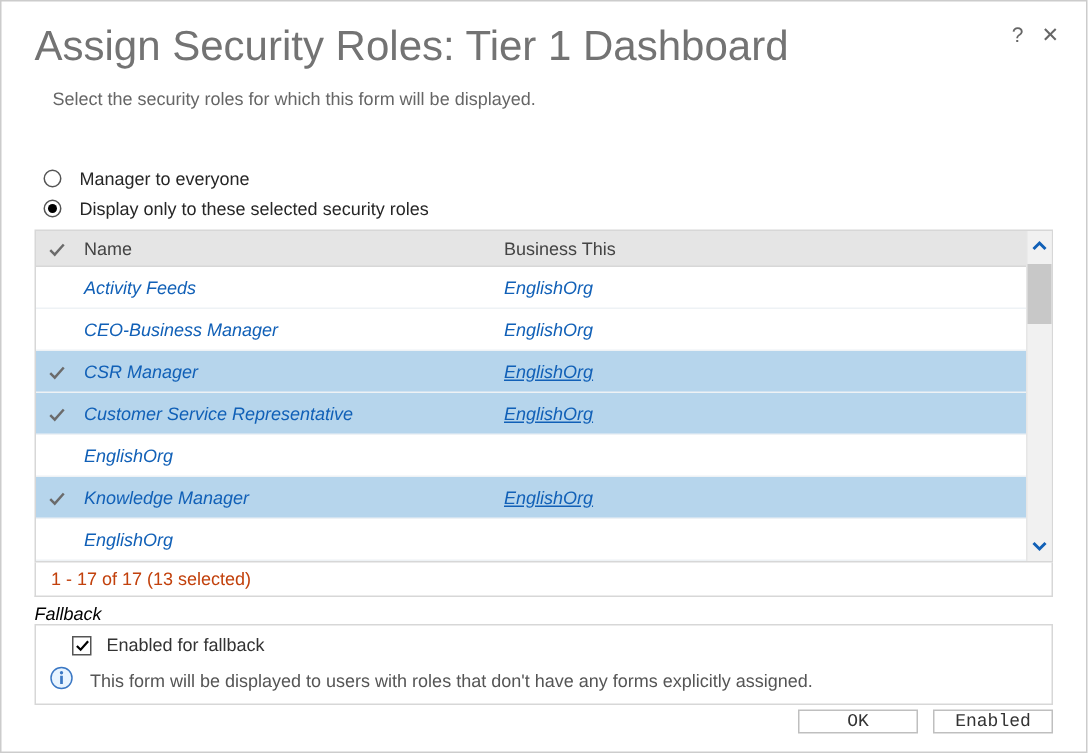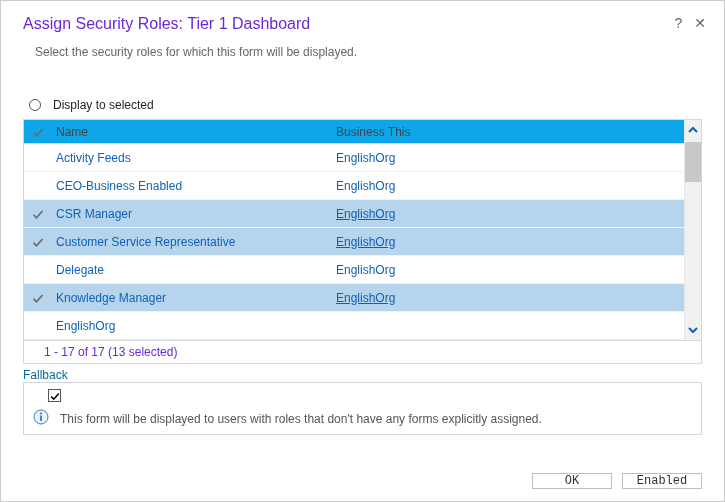--- a/index.html
+++ b/index.html
@@ -11,23 +11,23 @@
     background: #fff;
     width: 725px;
     height: 502px;
     position: relative;
     border: 1px solid #ccc;
   }
   .header {
     padding: 14px 22px 6px 22px;
   }
   .title {
-    font-size: 16px;
+    font-size: 28px;
     font-weight: 300;
-    color: #6d28d9;
+    color: #737373;
     margin: 0 0 2px 0;
   }
   .subtitle {
     font-size: 12px;
     color: #666;
     margin: 12px;
   }
   .close-group {
     position: absolute;
     top: 14px;
@@ -68,36 +68,37 @@
     border: 1px solid #d7d7d7;
     margin-top: 4px;
     display: flex;
   }
   .grid {
     flex: 1;
   }
   .grid-header {
     display: flex;
     align-items: center;
-    background: #0ea5e9;
+    background: #e5e5e5;
     border-bottom: 1px solid #d7d7d7;
     height: 24px;
     font-size: 12px;
     color: #444;
   }
   .col-check { width: 28px; display:flex; align-items:center; justify-content:center; color:#888; }
   .col-name { width: 280px; padding-left: 4px; }
   .col-bu   { flex: 1; padding-left: 4px; }
   .grid-body { }
   .row {
     display: flex;
     align-items: center;
     height: 28px;
     font-size: 12px;
     border-bottom: 1px solid #eef2f5;
+    font-style: italic;
   }
   .row .col-name a,
   .row .col-bu a {
     color: #1160B7;
     text-decoration: none;
   }
   .row.selected {
     background: #B6D5EC;
   }
   .row.selected .col-bu a {
@@ -127,27 +128,28 @@
     width: 100%;
     height: 20px;
     display: flex; align-items: center; justify-content: center;
     color: #1160B7;
     font-size: 14px;
     cursor: pointer;
   }
   .grid-footer {
     border: 1px solid #d7d7d7;
     border-top: none;
-    padding: 4px 20px;
-    color: #6d28d9;
+    padding: 4px 10px;
+    color: #c2410c;
     font-size: 12px;
   }
   .fallback-title {
     margin-top: 4px;
-    color: #0369a1;
+    color: #000000;
+    font-style: italic;
   }
   .fallback-box {
     border: 1px solid #d7d7d7;
     padding: 6px 8px 8px 8px;
   }
   .fb-row1 {
     display: flex; align-items: center; gap: 10px;
     margin-left: 16px;
   }
   .checkbox {
@@ -192,21 +194,25 @@
 </div>
 
 <div class="close-group">
   <span>?</span>
   <span>✕</span>
 </div>
 
 <div class="content">
   <div class="radio-row">
     <span class="radio"></span>
-    <span>Display to selected</span>
+    <span>Manager to everyone</span>
+  </div>
+  <div class="radio-row">
+    <span class="radio selected"></span>
+    <span>Display only to these selected security roles</span>
   </div>
 
   <div class="grid-wrap">
     <div class="grid">
       <div class="grid-header">
         <div class="col-check">
           <svg viewBox="0 0 16 16">
               <polyline points="2,9 6,13 14,4"></polyline>
             </svg>
         </div>
@@ -222,21 +228,21 @@
             </div>
             <div class="col-name"><a href="#">Activity Feeds</a></div>
             <div class="col-bu"><a href="#">EnglishOrg</a></div>
           </div>
           <div class="row">
             <div class="col-check">
               <svg viewBox="0 0 16 16">
                 <polyline points="2,9 6,13 14,4"></polyline>
               </svg>
             </div>
-            <div class="col-name"><a href="#">CEO-Business Enabled</a></div>
+            <div class="col-name"><a href="#">CEO-Business Manager</a></div>
             <div class="col-bu"><a href="#">EnglishOrg</a></div>
           </div>
           <div class="row selected">
             <div class="col-check">
               <svg viewBox="0 0 16 16">
                 <polyline points="2,9 6,13 14,4"></polyline>
               </svg>
             </div>
             <div class="col-name"><a href="#">CSR Manager</a></div>
             <div class="col-bu"><a href="#">EnglishOrg</a></div>
@@ -249,21 +255,20 @@
             </div>
             <div class="col-name"><a href="#">Customer Service Representative</a></div>
             <div class="col-bu"><a href="#">EnglishOrg</a></div>
           </div>
           <div class="row">
             <div class="col-check">
               <svg viewBox="0 0 16 16">
                 <polyline points="2,9 6,13 14,4"></polyline>
               </svg>
             </div>
-            <div class="col-name"><a href="#">Delegate</a></div>
             <div class="col-bu"><a href="#">EnglishOrg</a></div>
           </div>
           <div class="row selected">
             <div class="col-check">
               <svg viewBox="0 0 16 16">
                 <polyline points="2,9 6,13 14,4"></polyline>
               </svg>
             </div>
             <div class="col-name"><a href="#">Knowledge Manager</a></div>
             <div class="col-bu"><a href="#">EnglishOrg</a></div>
@@ -295,20 +300,21 @@
   <div class="grid-footer">1 - 17 of 17 (13 selected)</div>
 
   <div class="fallback-title">Fallback</div>
   <div class="fallback-box">
     <div class="fb-row1">
       <span class="checkbox">
         <svg viewBox="0 0 16 16">
             <polyline points="2,9 6,13 14,4"></polyline>
           </svg>
       </span>
+      <span>Enabled for fallback</span>
     </div>
     <div class="fb-row2">
       <span class="info-icon">
         <svg width="16" height="16" viewBox="0 0 16 16">
           <circle cx="8" cy="8" r="7" fill="#e8f4ff" stroke="#3b78c4" stroke-width="1"></circle>
           <circle cx="8" cy="4.5" r="1.1" fill="#3b78c4"></circle>
           <rect x="7.1" y="6.5" width="1.8" height="5.5" fill="#3b78c4"></rect>
         </svg>
       </span>
       <span>This form will be displayed to users with roles that don't have any forms explicitly assigned.</span>

